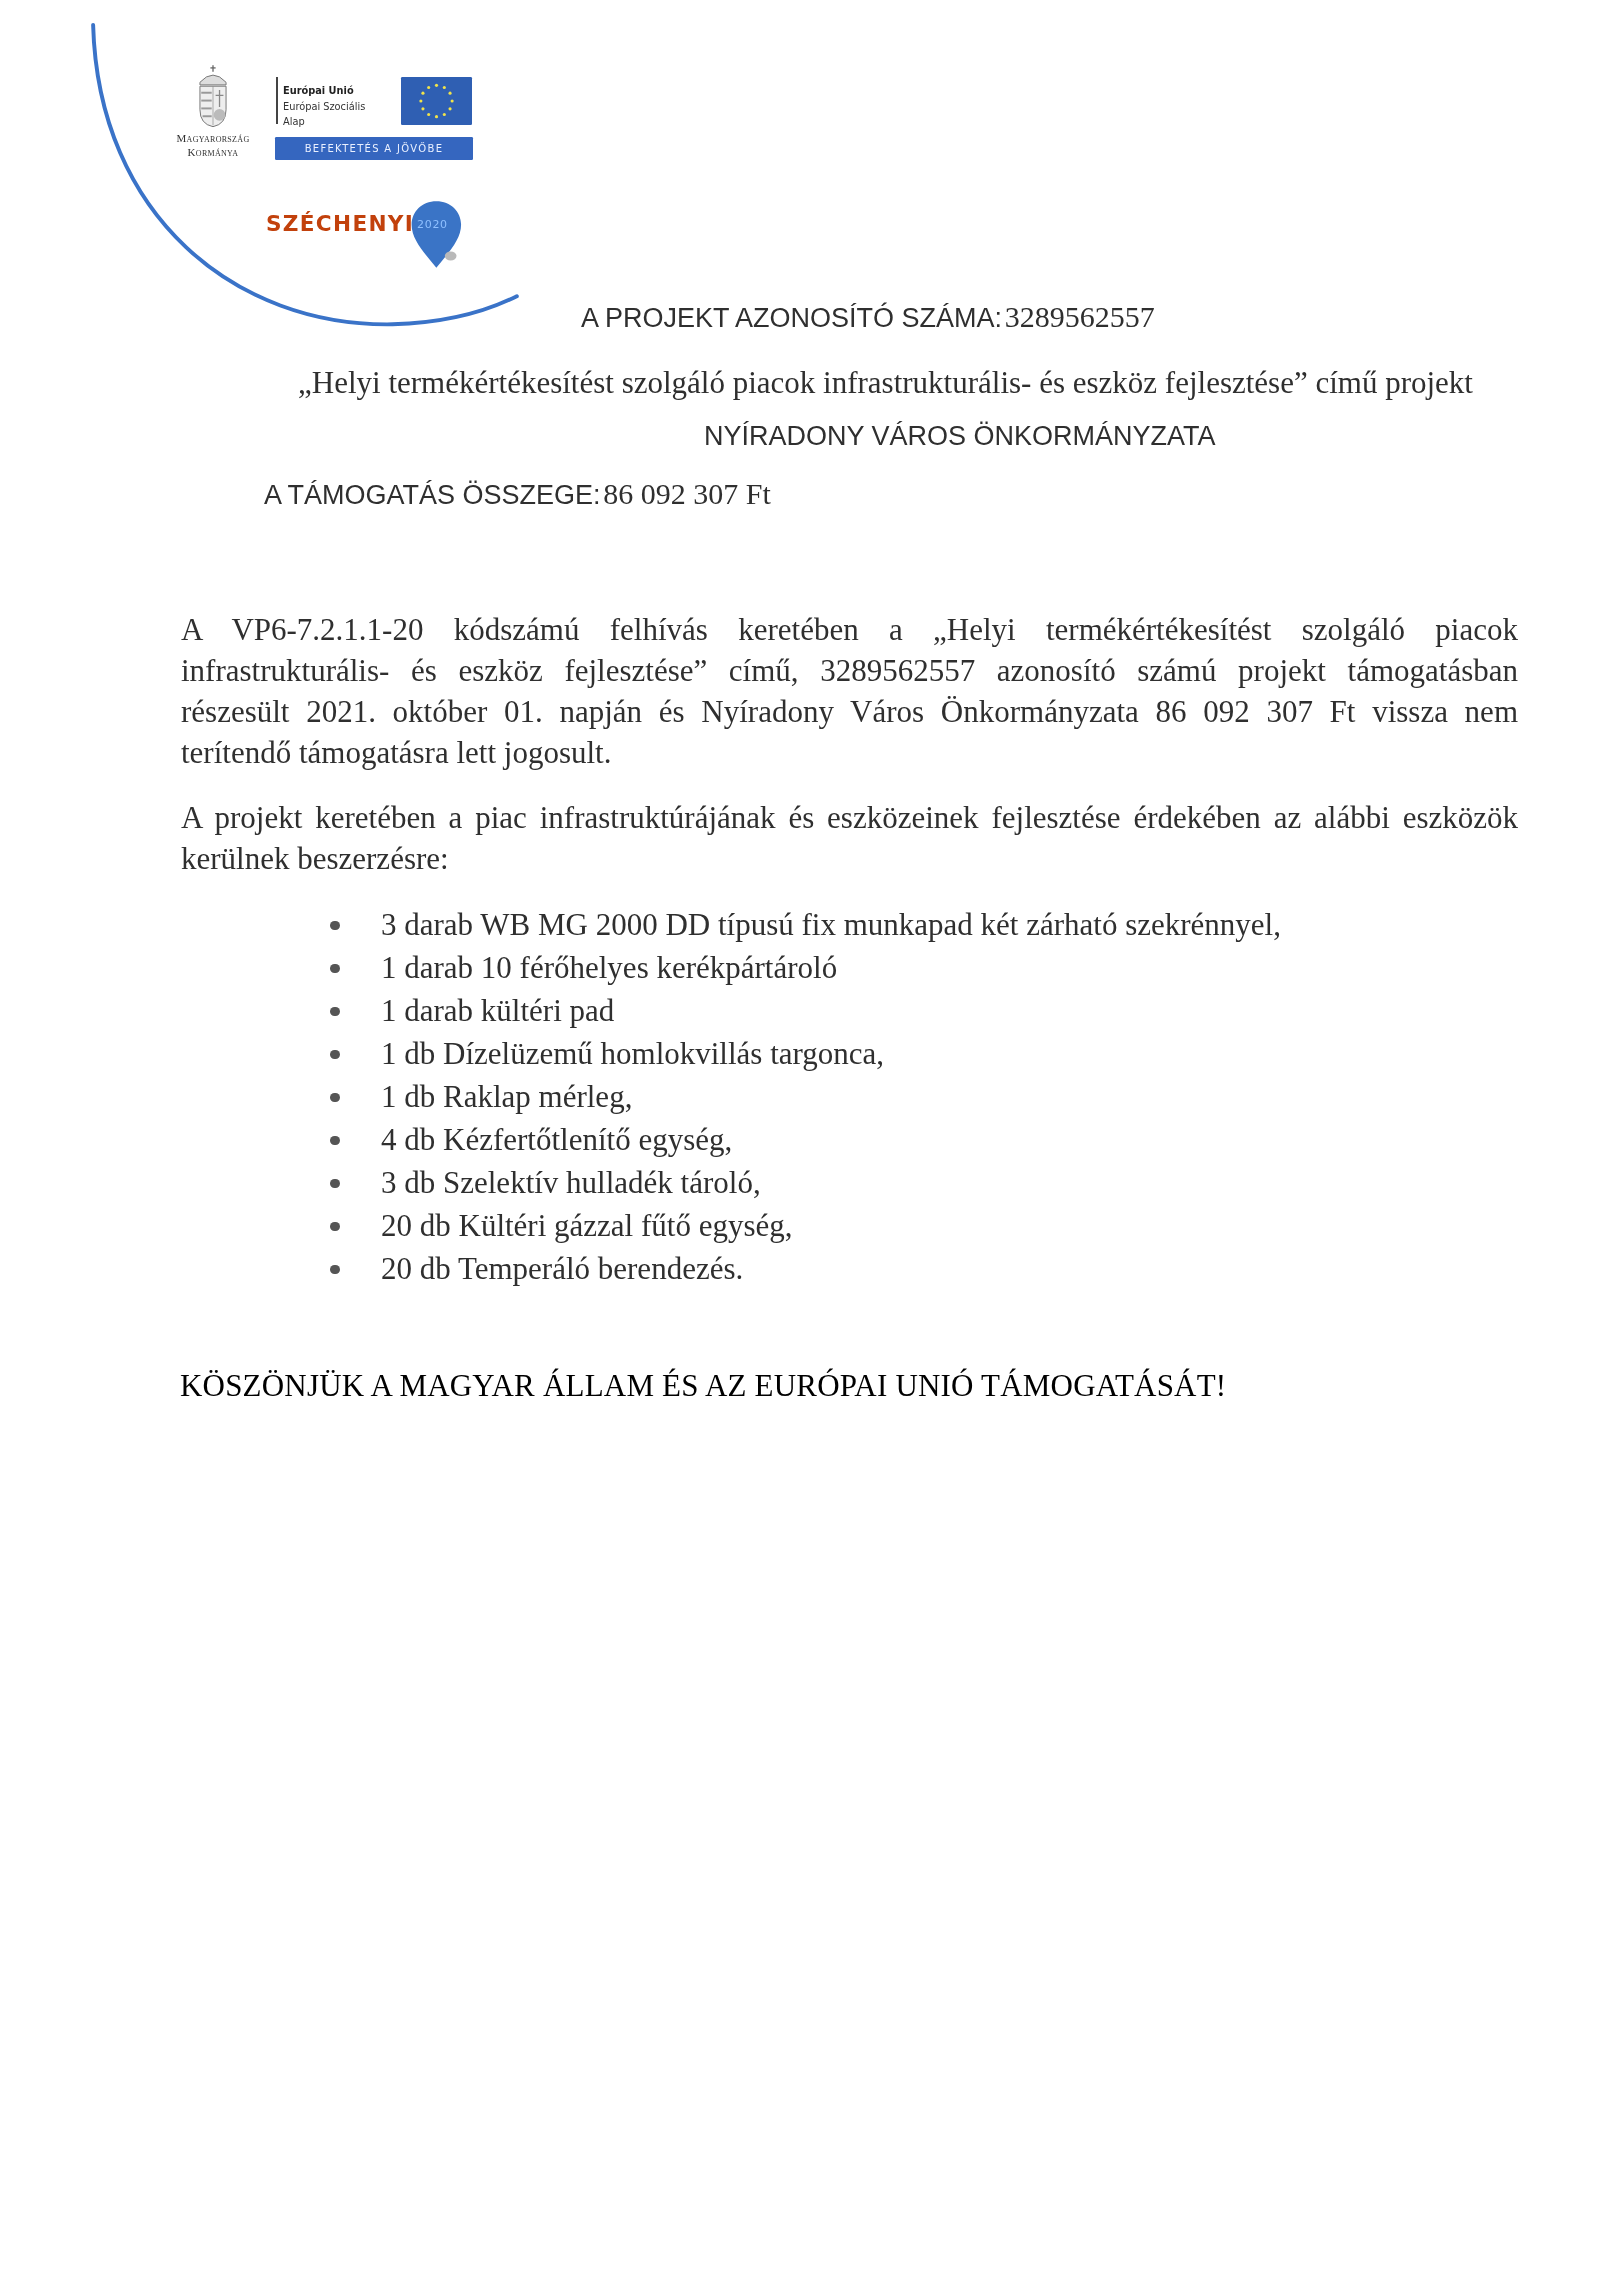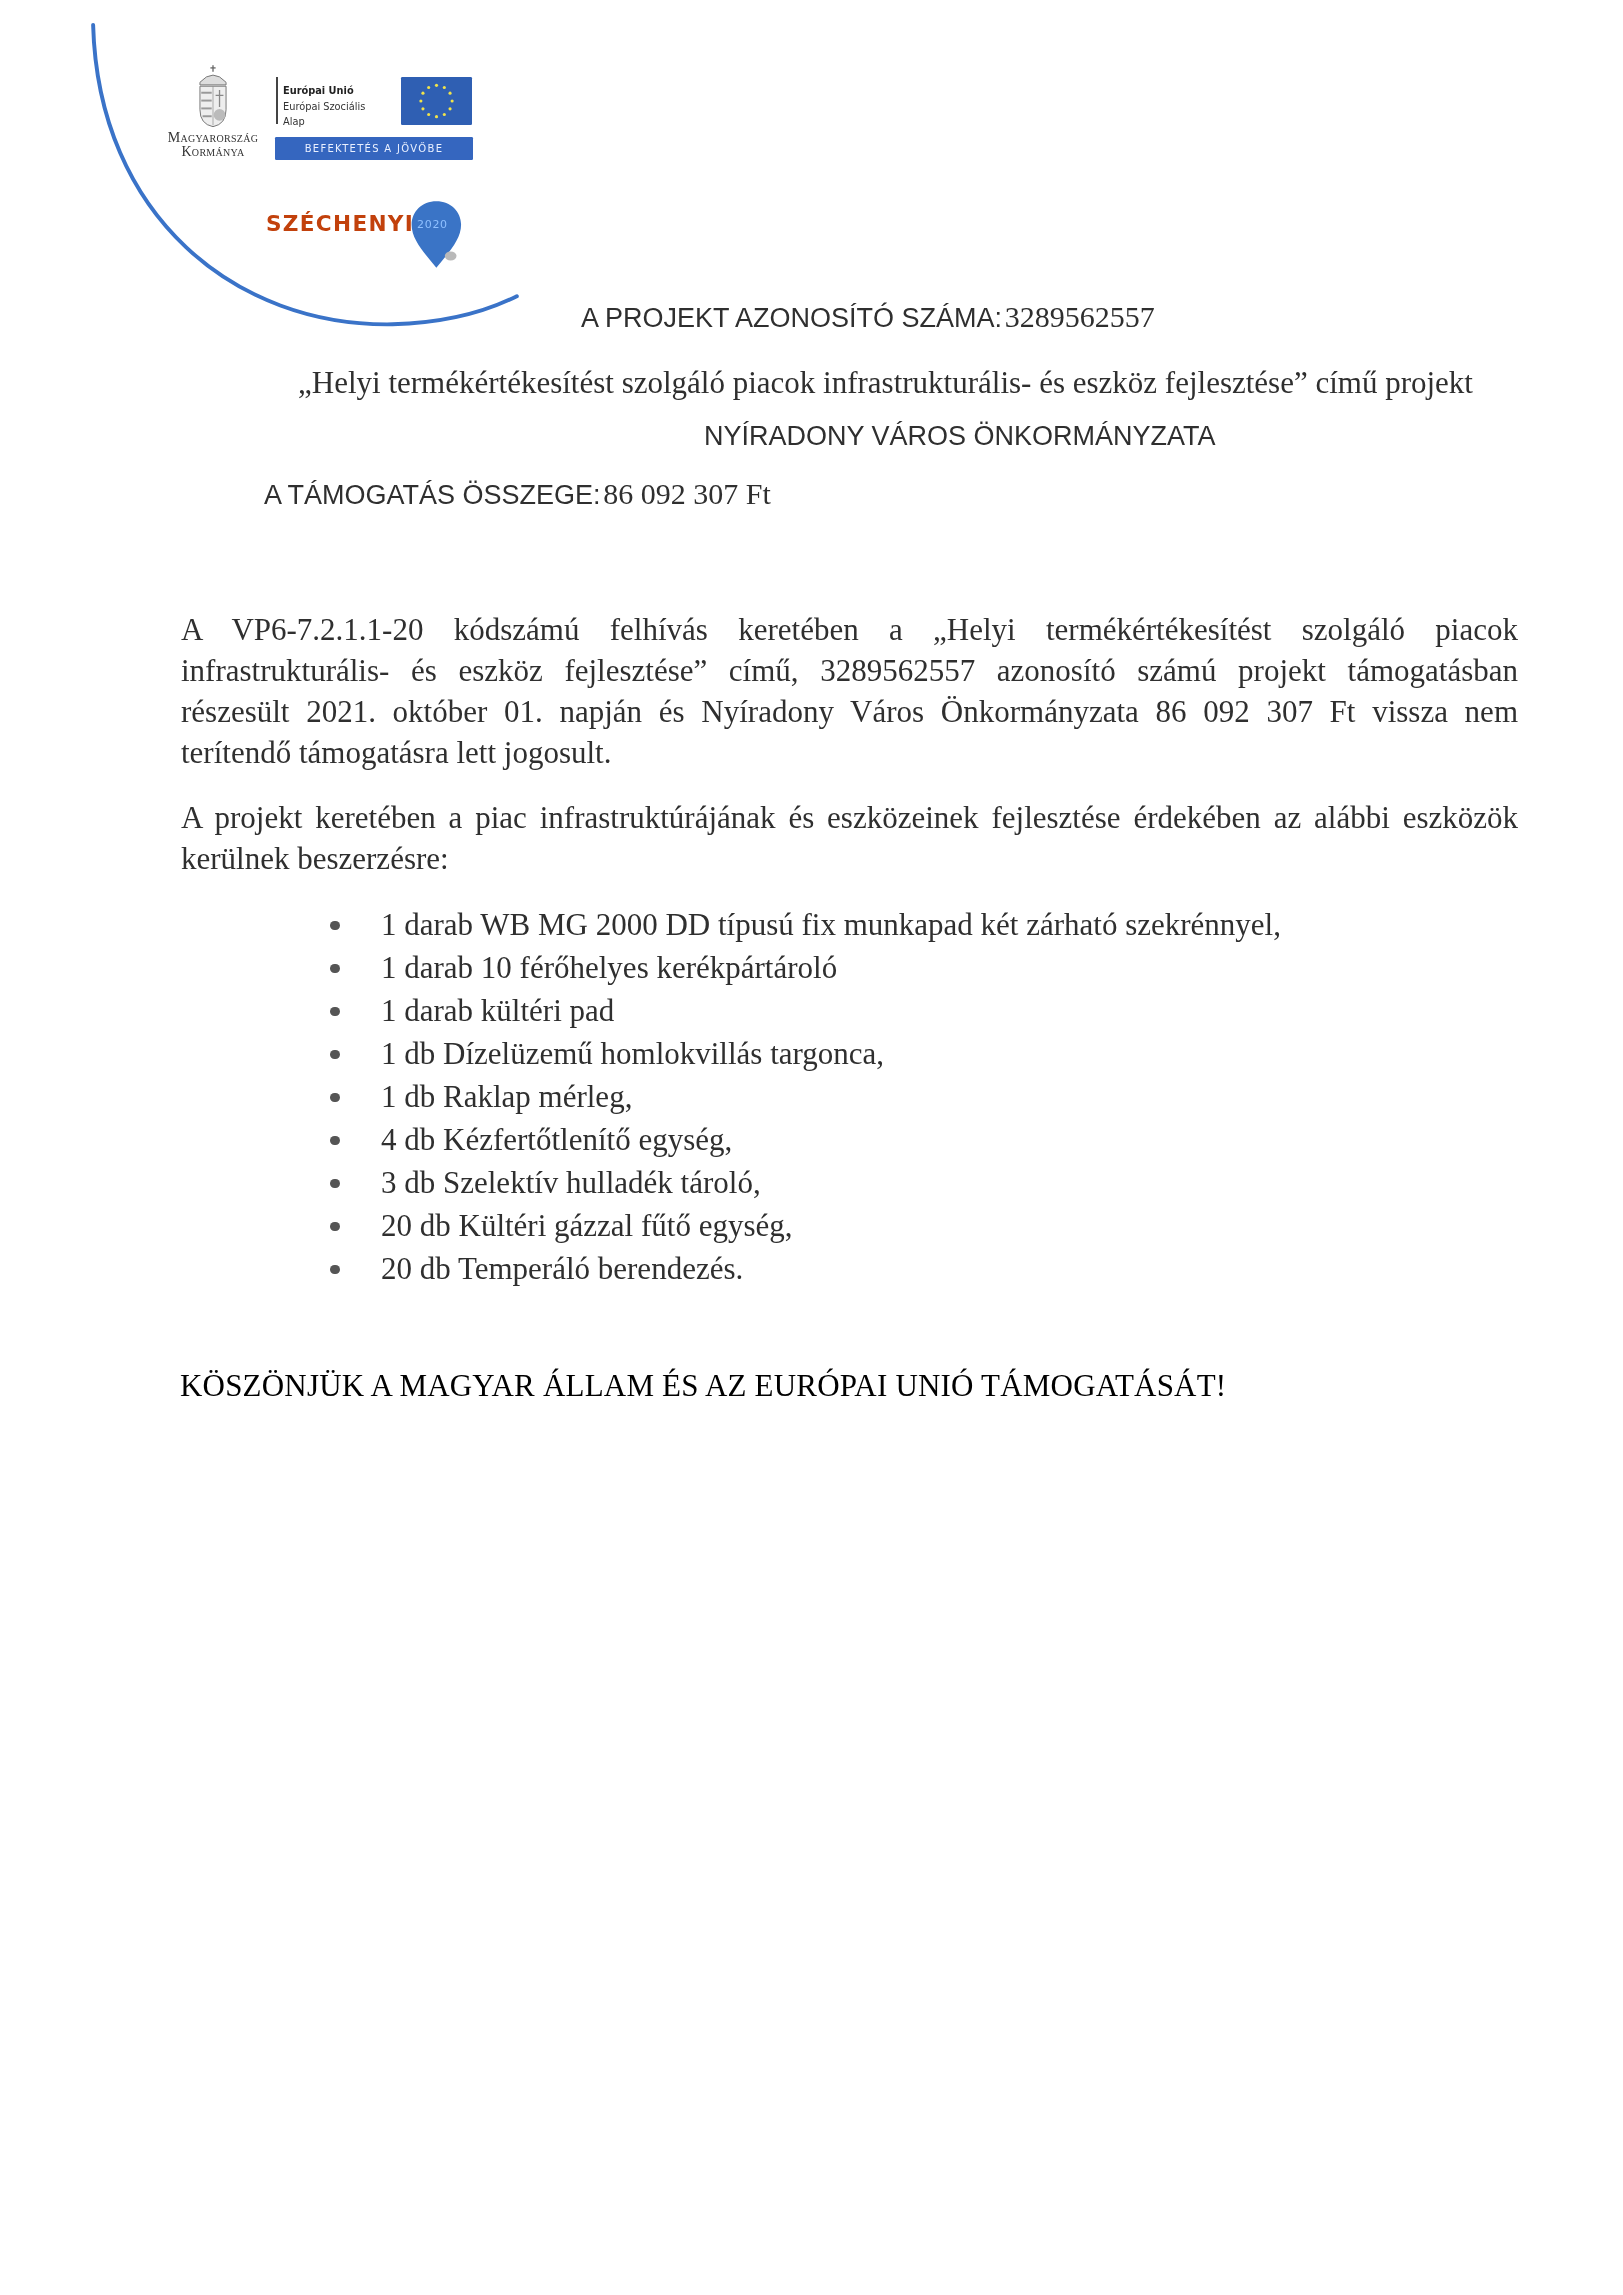--- a/index.html
+++ b/index.html
@@ -3,21 +3,21 @@
 <meta charset="utf-8">
 <style>
   html, body { margin: 0; padding: 0; background: #ffffff; }
   body { width: 1623px; height: 2295px; position: relative; overflow: hidden; color: #2b2b2b; }
   .abs { position: absolute; white-space: nowrap; }
   .sans { font-family: "Liberation Sans", "DejaVu Sans", sans-serif; }
   .serif { font-family: "Liberation Serif", "DejaVu Serif", serif; }
 
   
   #arc { position: absolute; left: 0; top: 0; width: 589px; height: 340px; }
-  .crest-label { font-family: "Liberation Serif", serif; font-size: 14px; letter-spacing: 0.3px; color: #333; text-align: center; line-height: 14.4px; }
+  .crest-label { font-family: "Liberation Serif", serif; font-size: 11px; letter-spacing: 0.3px; color: #333; text-align: center; line-height: 14.4px; }
   .eu-text { font-family: "DejaVu Sans", sans-serif; font-size: 9.8px; color: #333; line-height: 15.7px; }
   .eu-text b { font-weight: bold; color: #222; }
   .eu-divider { position: absolute; left: 276px; top: 77px; width: 2px; height: 47px; background: #444; }
   .eu-flag { position: absolute; left: 401px; top: 77px; width: 71px; height: 48px; background: #2f5fb3; border-radius: 1.3px; }
   .banner { position: absolute; left: 275px; top: 137px; width: 198px; height: 23px; background: #3566bf; border-radius: 1.3px; color: #e9f0ff;
             font-family: "DejaVu Sans", sans-serif; font-size: 10px; letter-spacing: 1.3px; line-height: 23px; text-align: center; }
   .szechenyi { font-family: "DejaVu Sans", sans-serif; font-weight: bold; font-size: 21.6px; letter-spacing: 1.3px; color: #c2410c; }
   .pin-text { font-family: "DejaVu Sans", sans-serif; font-size: 11px; color: #8fc0ff; }
 
   
@@ -117,21 +117,21 @@
   <span class="line">részesült 2021. október 01. napján és Nyíradony Város Önkormányzata 86 092 307 Ft vissza nem</span>
   <span class="line last">terítendő támogatásra lett jogosult.</span>
 </div>
 
 <div class="para" style="top:797px;">
   <span class="line">A projekt keretében a piac infrastruktúrájának és eszközeinek fejlesztése érdekében az alábbi eszközök</span>
   <span class="line last">kerülnek beszerzésre:</span>
 </div>
 
 <ul class="bullets">
-  <li><span class="dot"></span><span>1 darab WB MG 2000 DD típusú fix munkapad két zárható szekrénnyel,</span></li>
+  <li><span class="dot"></span><span>3 darab WB MG 2000 DD típusú fix munkapad két zárható szekrénnyel,</span></li>
   <li><span class="dot"></span><span>1 darab 10 férőhelyes kerékpártároló</span></li>
   <li><span class="dot"></span><span>1 darab kültéri pad</span></li>
   <li><span class="dot"></span><span>1 db Dízelüzemű homlokvillás targonca,</span></li>
   <li><span class="dot"></span><span>1 db Raklap mérleg,</span></li>
   <li><span class="dot"></span><span>4 db Kézfertőtlenítő egység,</span></li>
   <li><span class="dot"></span><span>3 db Szelektív hulladék tároló,</span></li>
   <li><span class="dot"></span><span>20 db Kültéri gázzal fűtő egység,</span></li>
   <li><span class="dot"></span><span>20 db Temperáló berendezés.</span></li>
 </ul>
 

